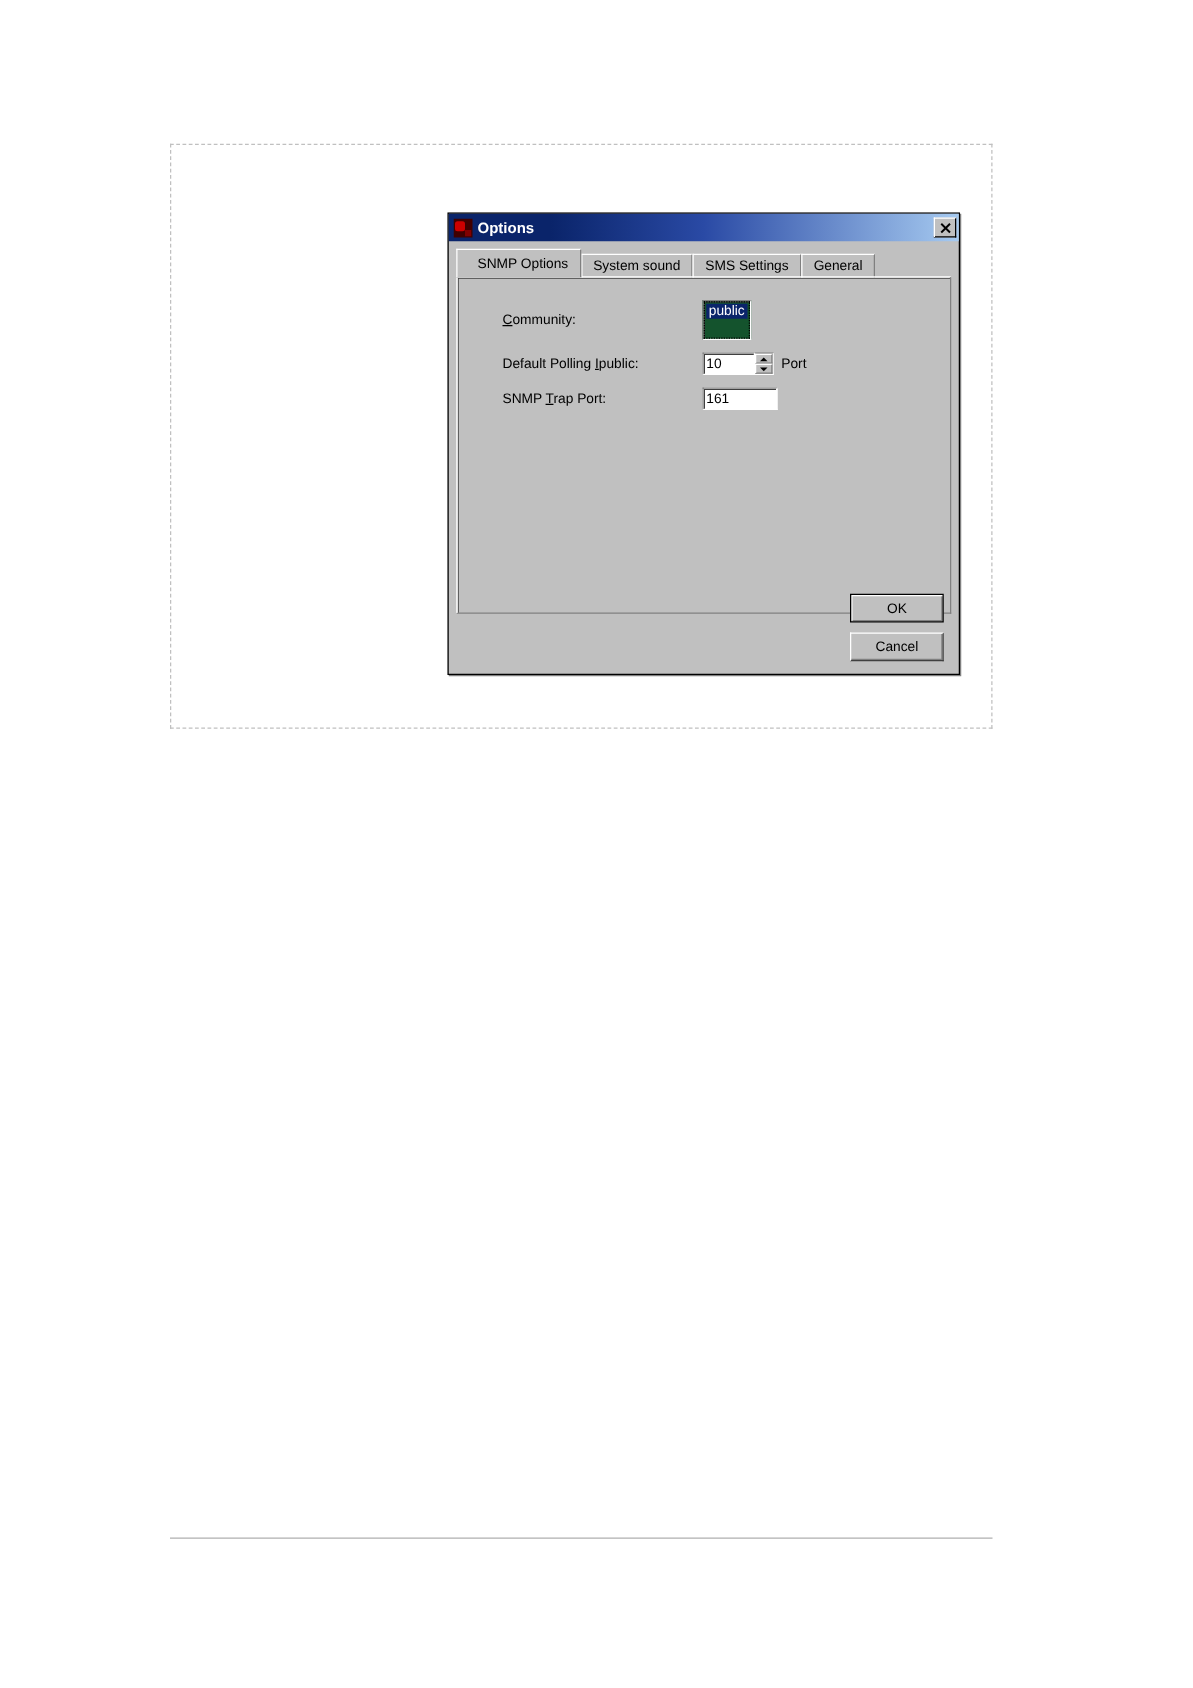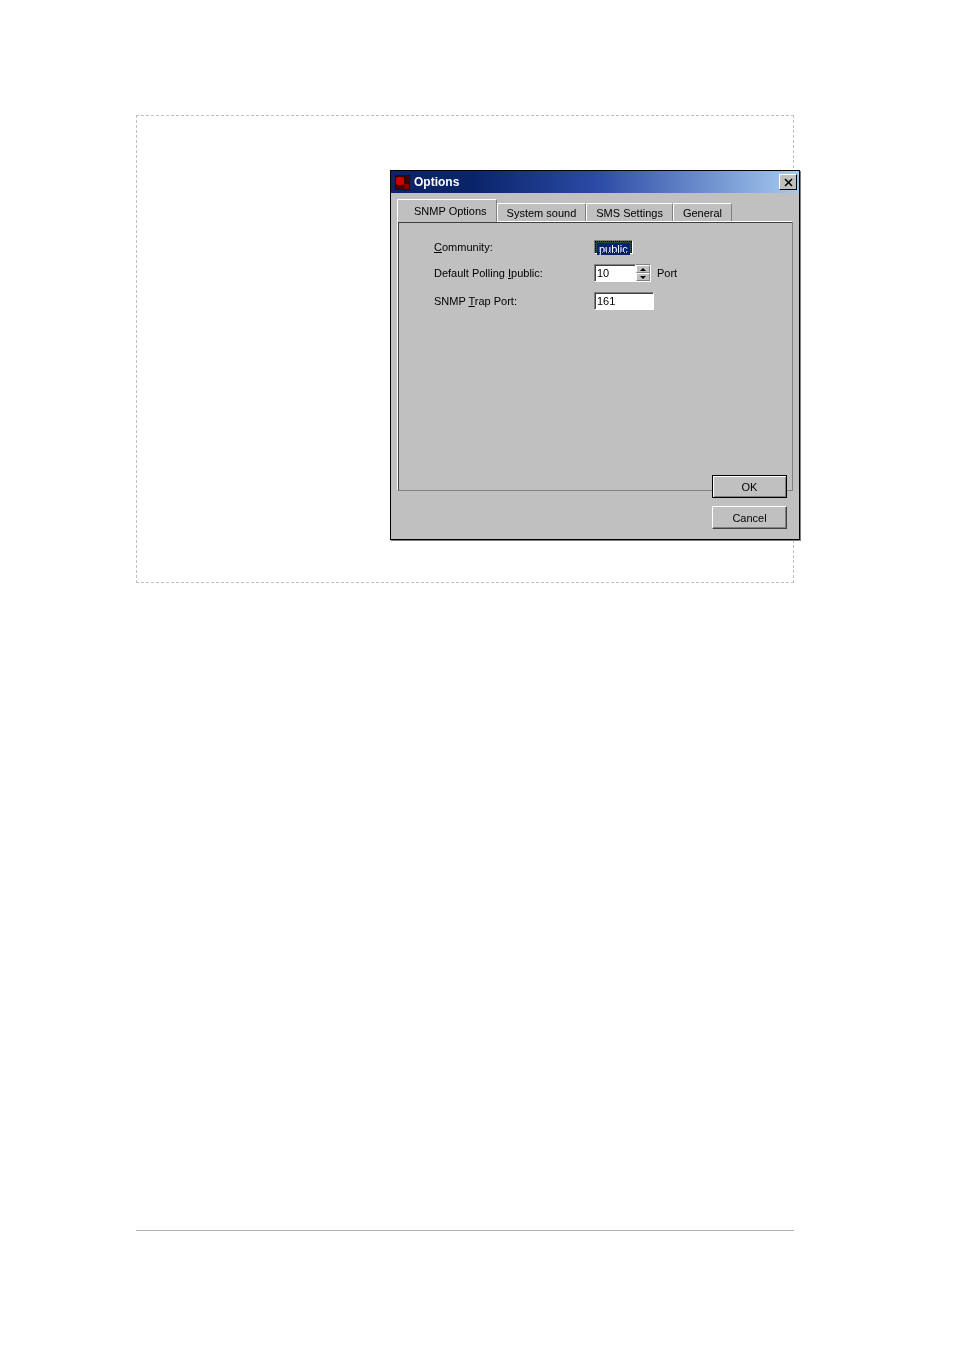--- a/index.html
+++ b/index.html
@@ -30,21 +30,21 @@
     left: 136px;
     width: 658px;
     top: 1230px;
     height: 0;
     border-top: 1px solid #b0b0b0;
   }
 
   
   .dialog {
     position: absolute;
-    left: 390px;
+    left: 358px;
     top: 170px;
     width: 410px;
     height: 370px;
     background: #C0C0C0;
     border: 1px solid #000;
     box-sizing: border-box;
     box-shadow: 1px 1px 0 #808080;
   }
 
   
@@ -181,21 +181,21 @@
   
   .community-box {
     display: inline-block;
     background: #14532d;
     border-top: 1px solid #808080;
     border-left: 1px solid #808080;
     border-right: 1px solid #fff;
     border-bottom: 1px solid #fff;
     box-shadow: inset 1px 1px 0 #404040;
     padding: 1px 2px;
-    height: 14px;
+    height: 32px;
     box-sizing: border-box;
     line-height: 14px;
     outline: 1px dotted #000;
     outline-offset: -2px;
   }
   .community-box .hl {
     background: #0A246A;
     color: #fff;
     padding: 0 2px;
   }

